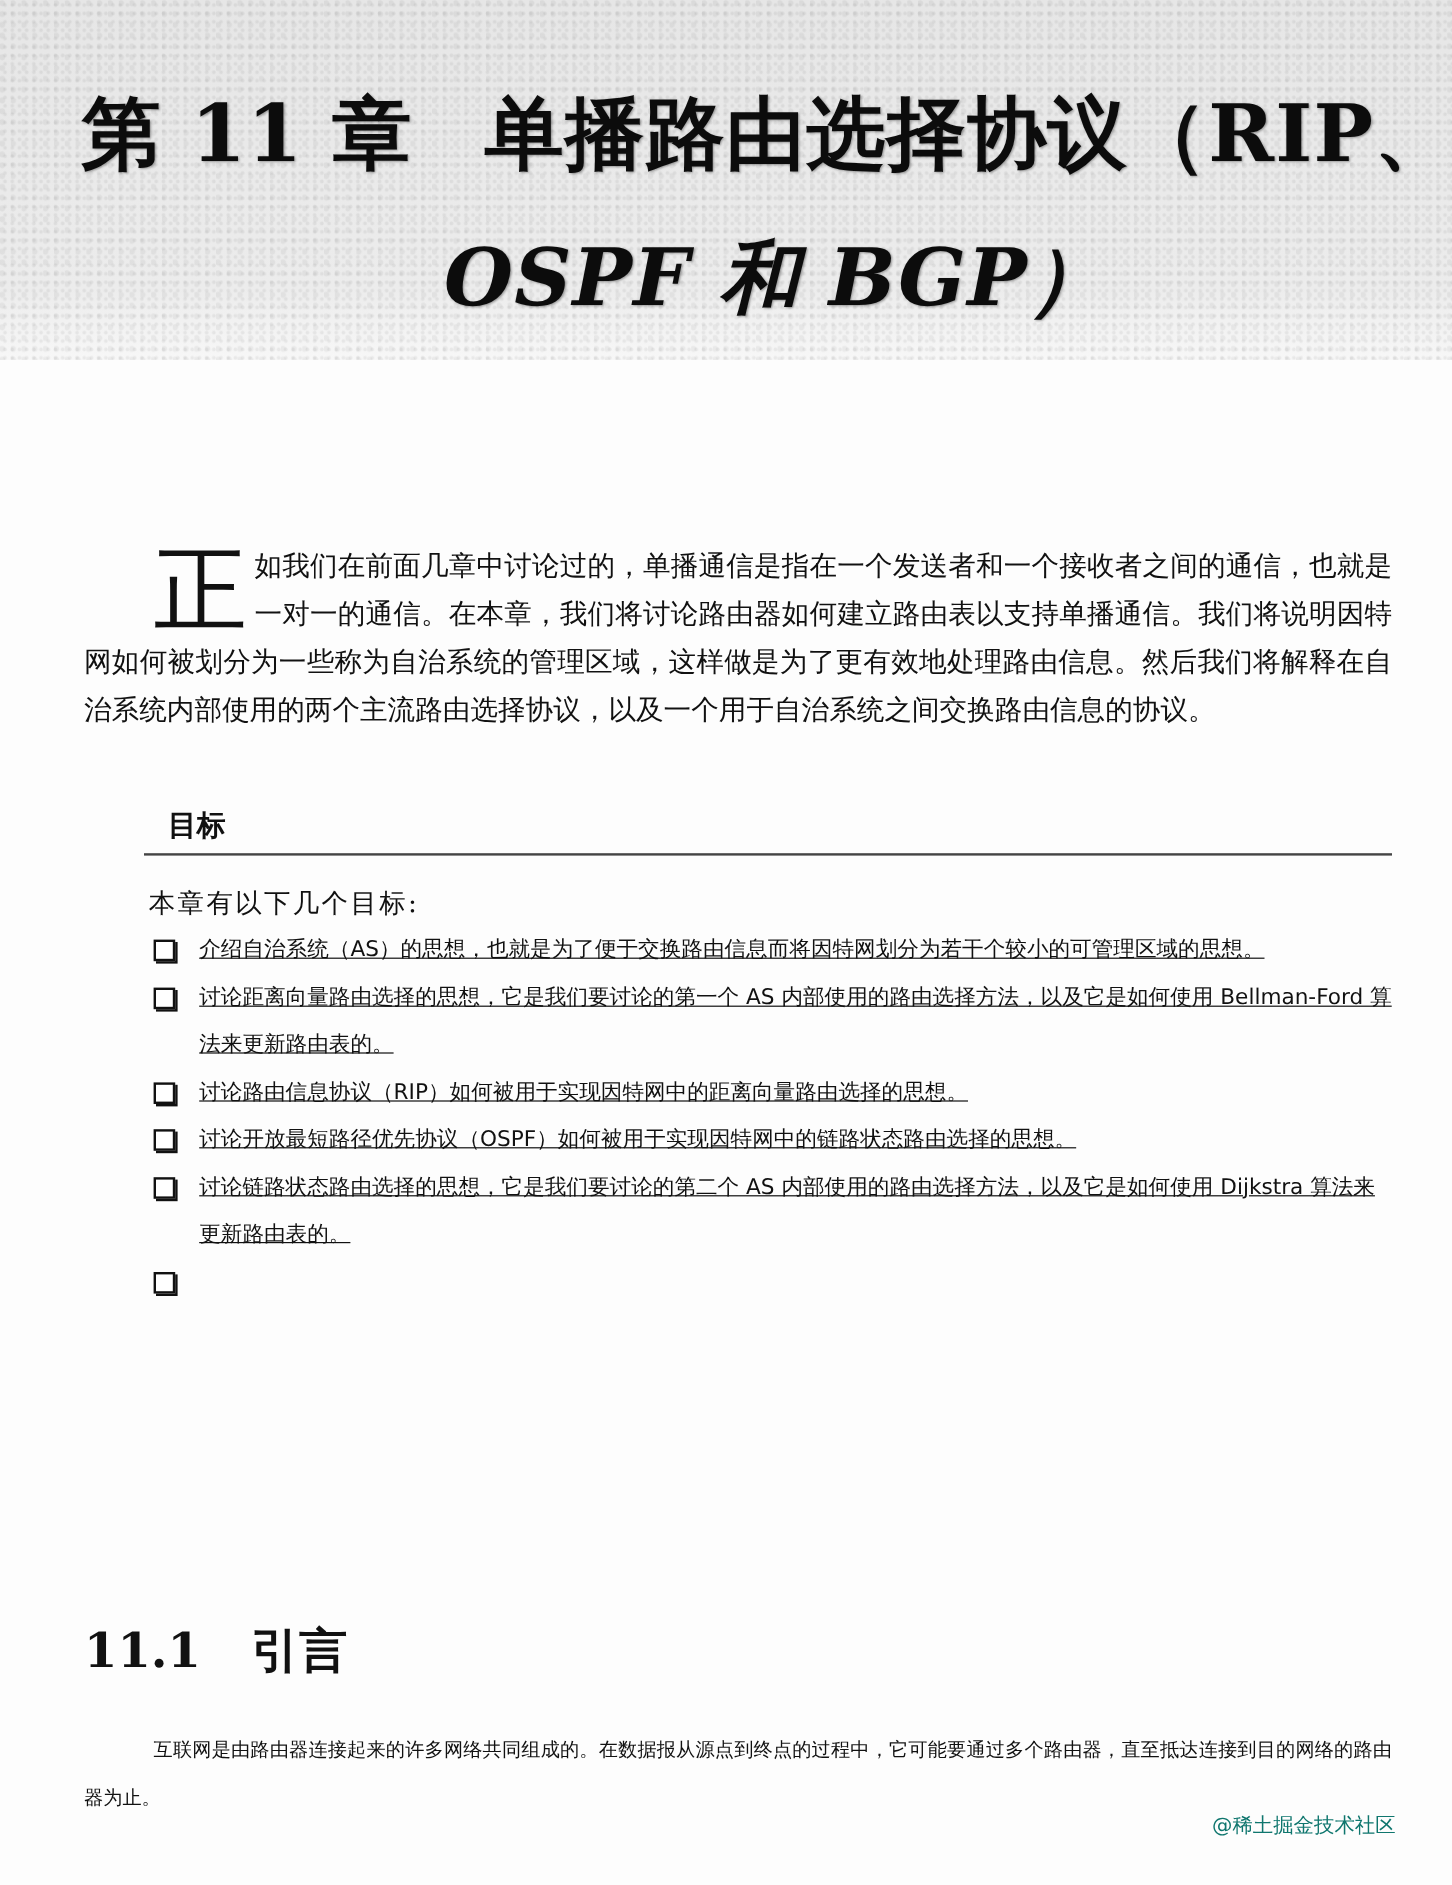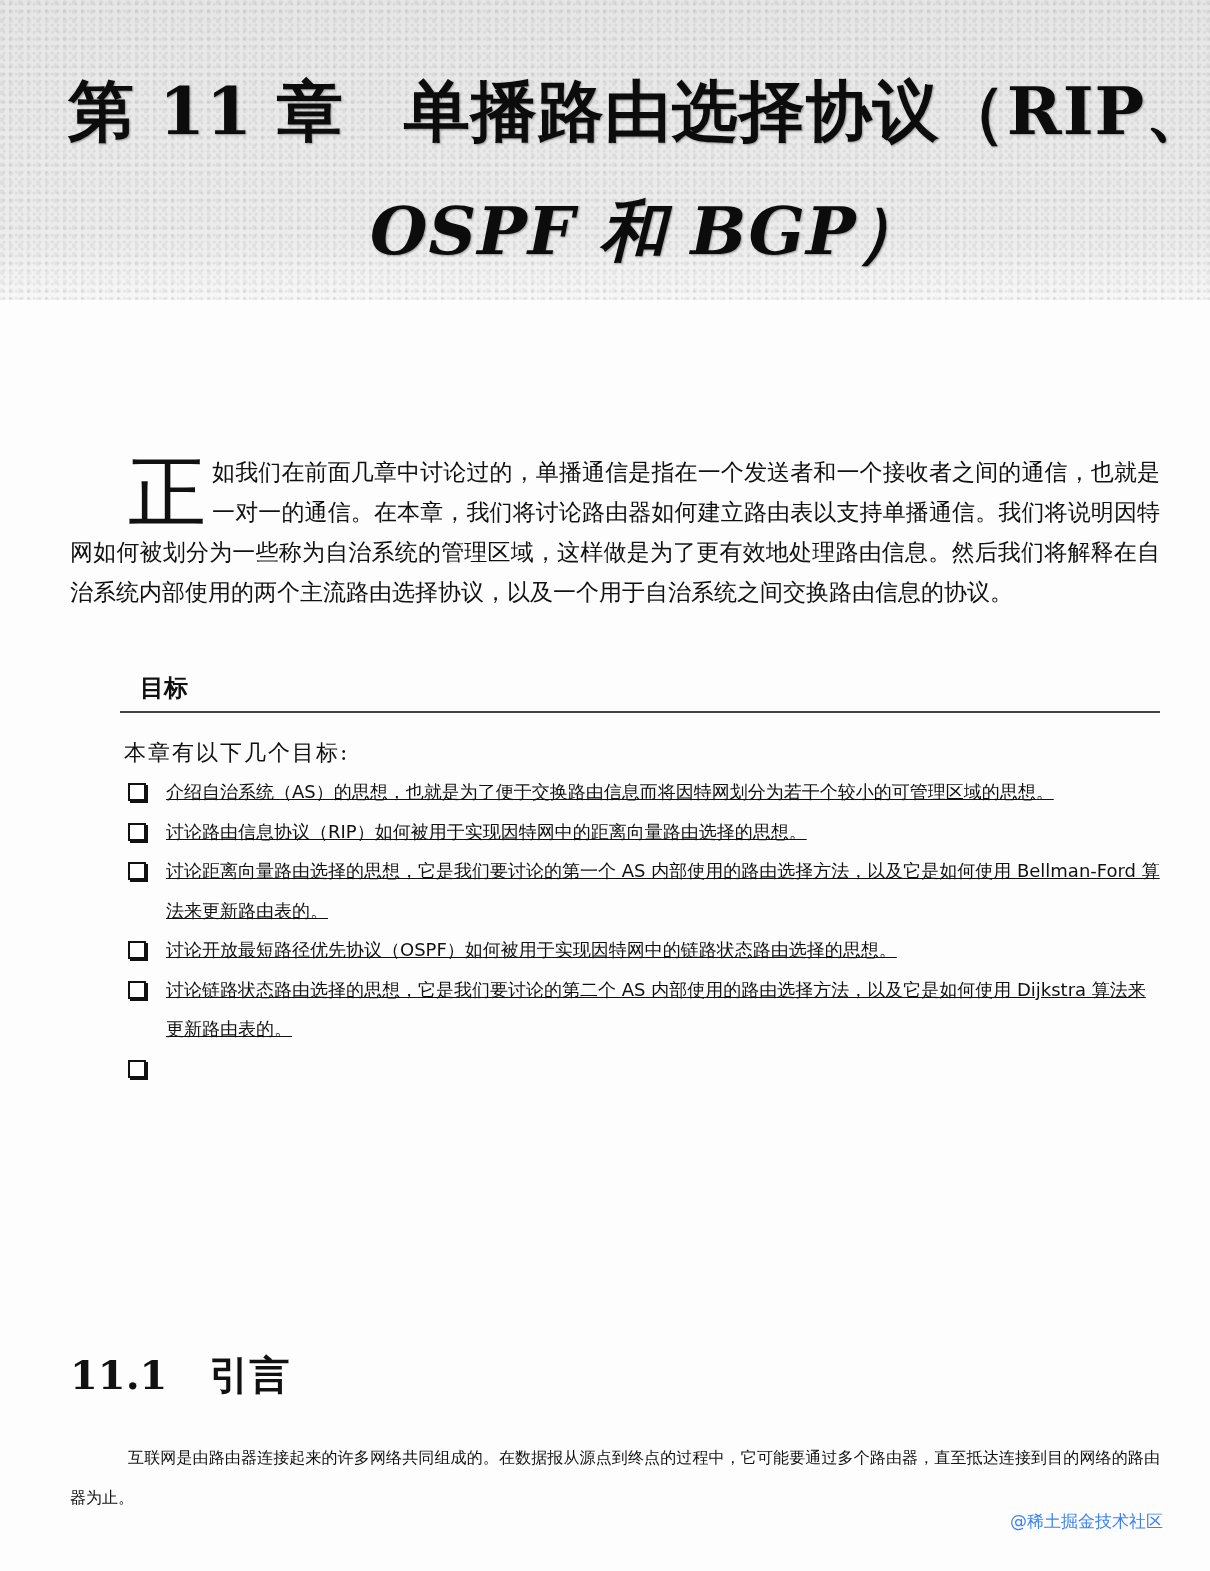--- a/index.html
+++ b/index.html
@@ -58,21 +58,21 @@
   .sec-title {
     position:absolute; left:70px; top:1348px; font-size:40px; font-weight:bold;
     font-family:"DejaVu Serif","Liberation Serif",serif;
   }
   .sec-num { margin-right:42px; }
   .sec-body {
     position:absolute; left:70px; top:1438px; width:1090px;
     font-size:16px; line-height:40px; text-indent:58px; text-align:justify;
   }
   .watermark {
-    position:absolute; left:1010px; top:1510px; font-size:17px; color:#3b82f6;
+    position:absolute; left:1010px; top:1510px; font-size:17px; color:#0f766e;
     font-family:"DejaVu Sans","Liberation Sans",sans-serif;
   }
 </style>
 </head>
 <body>
 
 <div class="header-band"></div>
 <div class="title-line title-1">
   <span class="chap-label">第 11 章</span><span>单播路由选择协议（RIP、</span>
 </div>
@@ -81,22 +81,22 @@
 <div class="intro">
   <span class="dropcap">正</span><span>如我们在前面几章中讨论过的，单播通信是指在一个发送者和一个接收者之间的通信，也就是一对一的通信。在本章，我们将讨论路由器如何建立路由表以支持单播通信。我们将说明因特网如何被划分为一些称为自治系统的管理区域，这样做是为了更有效地处理路由信息。然后我们将解释在自治系统内部使用的两个主流路由选择协议，以及一个用于自治系统之间交换路由信息的协议。</span>
 </div>
 
 <div class="goals-title">目标</div>
 <div class="goals-rule"></div>
 <div class="goals-intro">本章有以下几个目标:</div>
 
 <ul class="goals-list">
   <li><span class="chk"></span><span>介绍自治系统（AS）的思想，也就是为了便于交换路由信息而将因特网划分为若干个较小的可管理区域的思想。</span></li>
+  <li><span class="chk"></span><span>讨论距离向量路由选择的思想，它是我们要讨论的第一个 AS 内部使用的路由选择方法，以及它是如何使用 Bellman-Ford 算法来更新路由表的。</span></li>
   <li><span class="chk"></span><span>讨论路由信息协议（RIP）如何被用于实现因特网中的距离向量路由选择的思想。</span></li>
-  <li><span class="chk"></span><span>讨论距离向量路由选择的思想，它是我们要讨论的第一个 AS 内部使用的路由选择方法，以及它是如何使用 Bellman-Ford 算法来更新路由表的。</span></li>
   <li><span class="chk"></span><span>讨论开放最短路径优先协议（OSPF）如何被用于实现因特网中的链路状态路由选择的思想。</span></li>
   <li><span class="chk"></span><span>讨论链路状态路由选择的思想，它是我们要讨论的第二个 AS 内部使用的路由选择方法，以及它是如何使用 Dijkstra 算法来更新路由表的。</span></li>
   <li><span class="chk"></span></li>
 </ul>
 
 <div class="sec-title">
   <span class="sec-num">11.1</span><span>引言</span>
 </div>
 <div class="sec-body">互联网是由路由器连接起来的许多网络共同组成的。在数据报从源点到终点的过程中，它可能要通过多个路由器，直至抵达连接到目的网络的路由器为止。</div>
 

